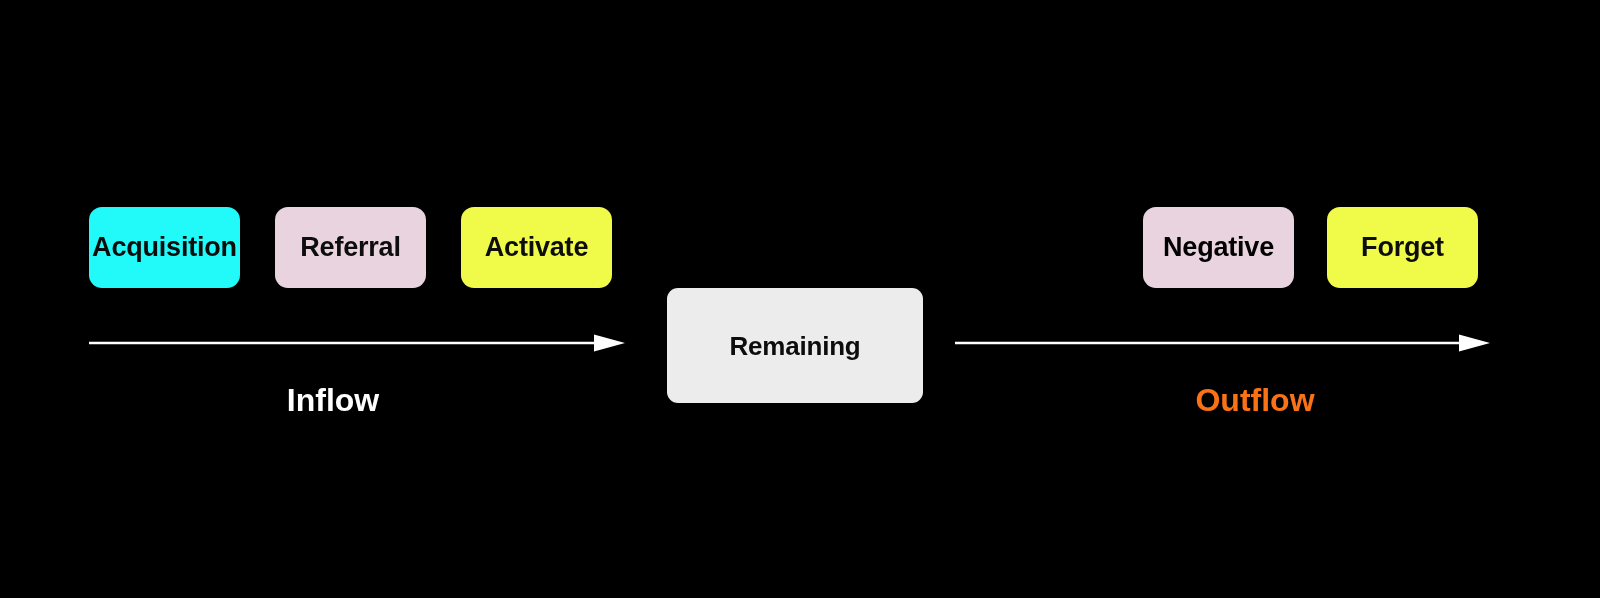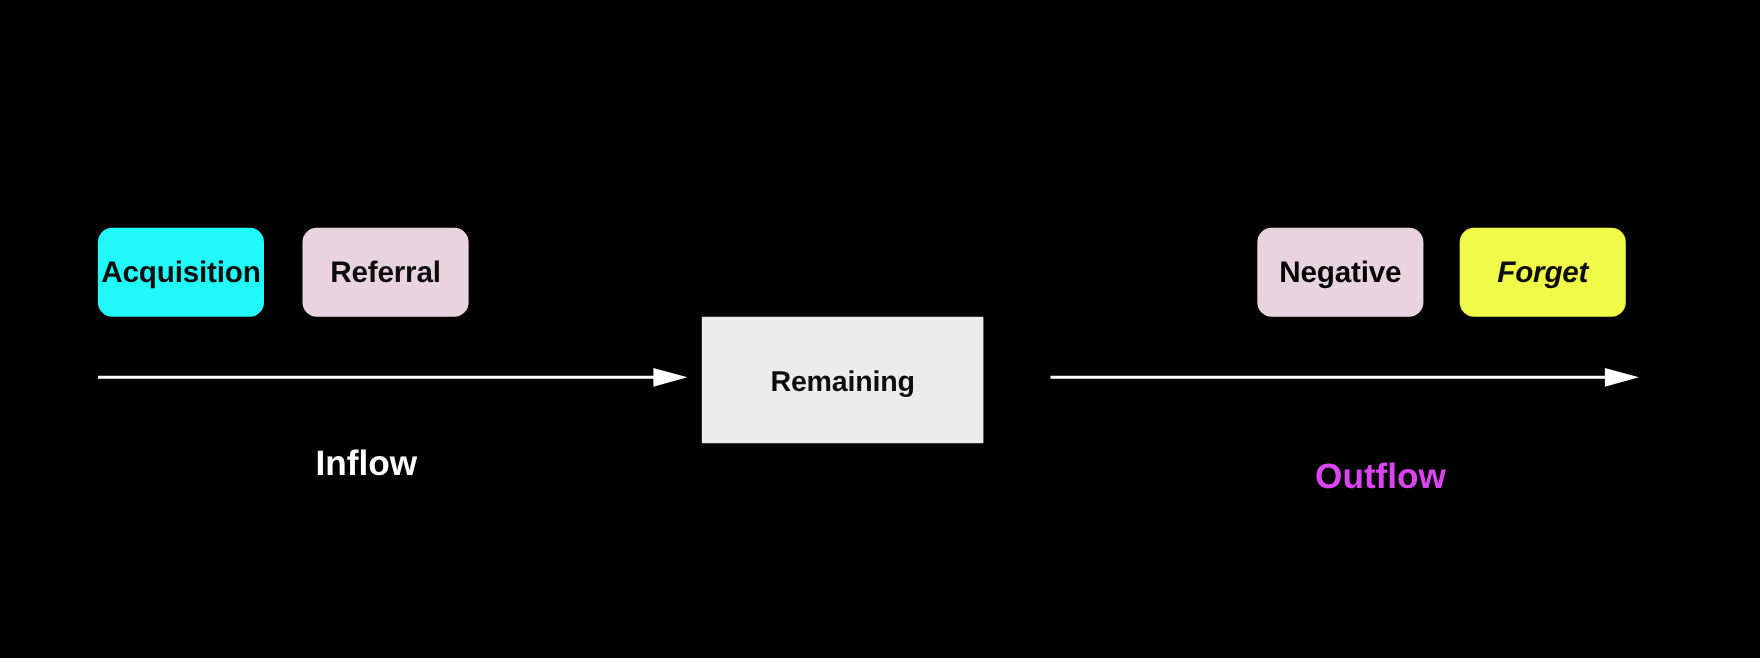--- a/index.html
+++ b/index.html
@@ -36,45 +36,45 @@
     user-select: none;
   }
 
   .node.stage-node {
     width: 151px;
     height: 81px;
     top: 207px;
   }
 
   .node.reservoir {
-    left: 638px;
+    left: 667px;
     top: 288px;
     width: 256px;
     height: 115px;
-    border-radius: 1px;
+    border-radius: 11px;
     font-size: 26px;
   }
 
   
   .flow-arrow {
     position: absolute;
     height: 26px;
     top: 330px;
   }
   .flow-arrow svg {
     display: block;
     width: 100%;
     height: 100%;
     overflow: visible;
   }
 
   
   .flow-caption {
     position: absolute;
-    top: 405px;
+    top: 384px;
     color: #ffffff;
     font-size: 32px;
     font-weight: bold;
     line-height: 1;
     white-space: nowrap;
     text-align: center;
     user-select: none;
   }
 </style>
 </head>
@@ -83,45 +83,48 @@
 <div id="stage" style="background: rgb(0, 0, 0);">
 
   <div class="node stage-node" style="left: 89px; background-color: rgb(34, 250, 250); color: rgb(13, 13, 13);">
     <span>Acquisition</span>
   </div>
 
   <div class="node stage-node" style="left: 275px; background-color: rgb(233, 211, 223); color: rgb(13, 13, 13);">
     <span>Referral</span>
   </div>
 
+  <div class="node stage-node" style="left: 461px; background-color: rgb(240, 250, 72); color: rgb(13, 13, 13);">
+    <span>Activate</span>
+  </div>
 
   <div class="node reservoir" style="background-color: rgb(236, 236, 236); color: rgb(13, 13, 13);">
     <span>Remaining</span>
   </div>
 
 
   <div class="node stage-node" style="left: 1143px; background-color: rgb(233, 211, 223); color: #000000;">
     <span>Negative</span>
   </div>
 
-  <div class="node stage-node" style="left: 1327px; background-color: rgb(240, 250, 72); color: rgb(13, 13, 13); font-style: italic;">
+  <div class="node stage-node" style="left: 1327px; background-color: rgb(240, 250, 72); color: rgb(13, 13, 13);">
     <span>Forget</span>
   </div>
 
   <div class="flow-arrow" style="left:89px; width:536px;">
     <svg viewBox="0 0 536 26" preserveAspectRatio="none">
       <line x1="0" y1="13" x2="512" y2="13" stroke="#ffffff" stroke-width="2.6" vector-effect="non-scaling-stroke"></line>
       <polygon points="505,4.5 536,13 505,21.5" fill="#ffffff"></polygon>
     </svg>
   </div>
 
   <div class="flow-arrow" style="left:955px; width:535px;">
     <svg viewBox="0 0 535 26" preserveAspectRatio="none">
       <line x1="0" y1="13" x2="511" y2="13" stroke="#ffffff" stroke-width="2.6" vector-effect="non-scaling-stroke"></line>
       <polygon points="504,4.5 535,13 504,21.5" fill="#ffffff"></polygon>
     </svg>
   </div>
 
   <div class="flow-caption" style="left: 233px; width: 200px; color: rgb(255, 255, 255);">Inflow</div>
 
-  <div class="flow-caption" style="left: 1155px; width: 200px; color: #d946ef; margin-top: 12px;">Outflow</div>
+  <div class="flow-caption" style="left: 1155px; width: 200px; color: #f97316;">Outflow</div>
 
 </div>
 
 </body></html>

